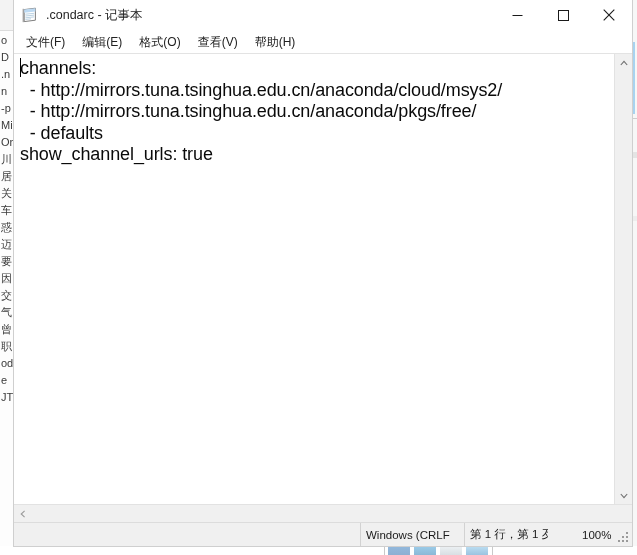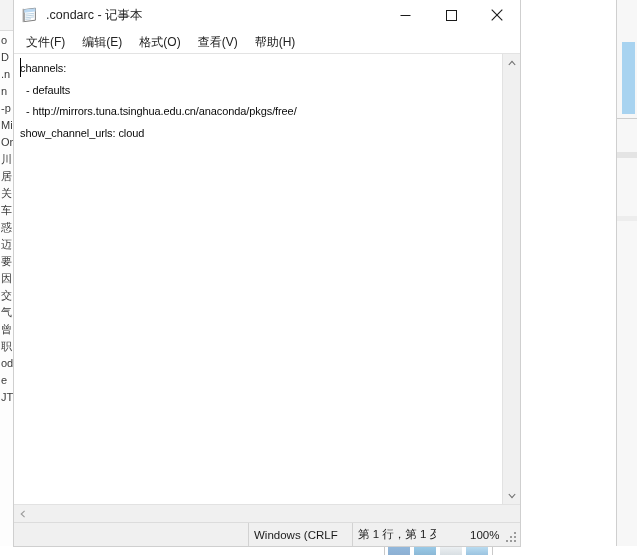--- a/index.html
+++ b/index.html
@@ -91,21 +91,21 @@
   #taskbar .tb-sep {
     position: absolute; bottom: 0; width: 1px; height: 9px;
     background: #c9c9c9;
   }
 
   
   #notepad {
     position: absolute;
     left: 13px;
     top: 0;
-    width: 508px;
+    width: 620px;
     height: 547px;
     background: #fdba74;
     border: 1px solid #cfcfcf;
     border-top: none;
     box-sizing: border-box;
     display: flex;
     flex-direction: column;
   }
 
   
@@ -175,21 +175,21 @@
   }
   #text-area {
     flex: 1 1 auto;
     padding: 4px 0 0 6px;
     overflow: hidden;
     background: #ffffff;
     position: relative;
   }
   .doc-line {
     font-family: "Liberation Sans", "DejaVu Sans", sans-serif;
-    font-size: 11px;
+    font-size: 18px;
     line-height: 21.5px;
     color: #0a0a0a;
     white-space: pre;
     letter-spacing: -0.1px;
   }
   #caret {
     position: absolute;
     left: 6px;
     top: 4px;
     width: 1px;
@@ -362,23 +362,24 @@
     <div class="menu-item">编辑(E)</div>
     <div class="menu-item">格式(O)</div>
     <div class="menu-item">查看(V)</div>
     <div class="menu-item">帮助(H)</div>
   </div>
 
   <div id="body-area">
     <div id="text-area">
       <div id="caret"></div>
       <div class="doc-line">channels:</div>
+      <div class="doc-line">  - http://mirrors.tuna.tsinghua.edu.cn/anaconda/cloud/msys2/</div>
+      <div class="doc-line">  - http://mirrors.tuna.tsinghua.edu.cn/anaconda/pkgs/free/</div>
       <div class="doc-line">  - defaults</div>
-      <div class="doc-line">  - http://mirrors.tuna.tsinghua.edu.cn/anaconda/pkgs/free/</div>
-      <div class="doc-line">show_channel_urls: cloud</div>
+      <div class="doc-line">show_channel_urls: true</div>
     </div>
 
     <div id="vscroll">
       <div class="sb-arrow">
         <svg width="8" height="6" viewBox="0 0 8 6" aria-hidden="true">
           <polyline points="0.8,5 4,1.4 7.2,5" fill="none" stroke="#6f6f6f" stroke-width="1.1"></polyline>
         </svg>
       </div>
       <div class="sb-arrow">
         <svg width="8" height="6" viewBox="0 0 8 6" aria-hidden="true">

